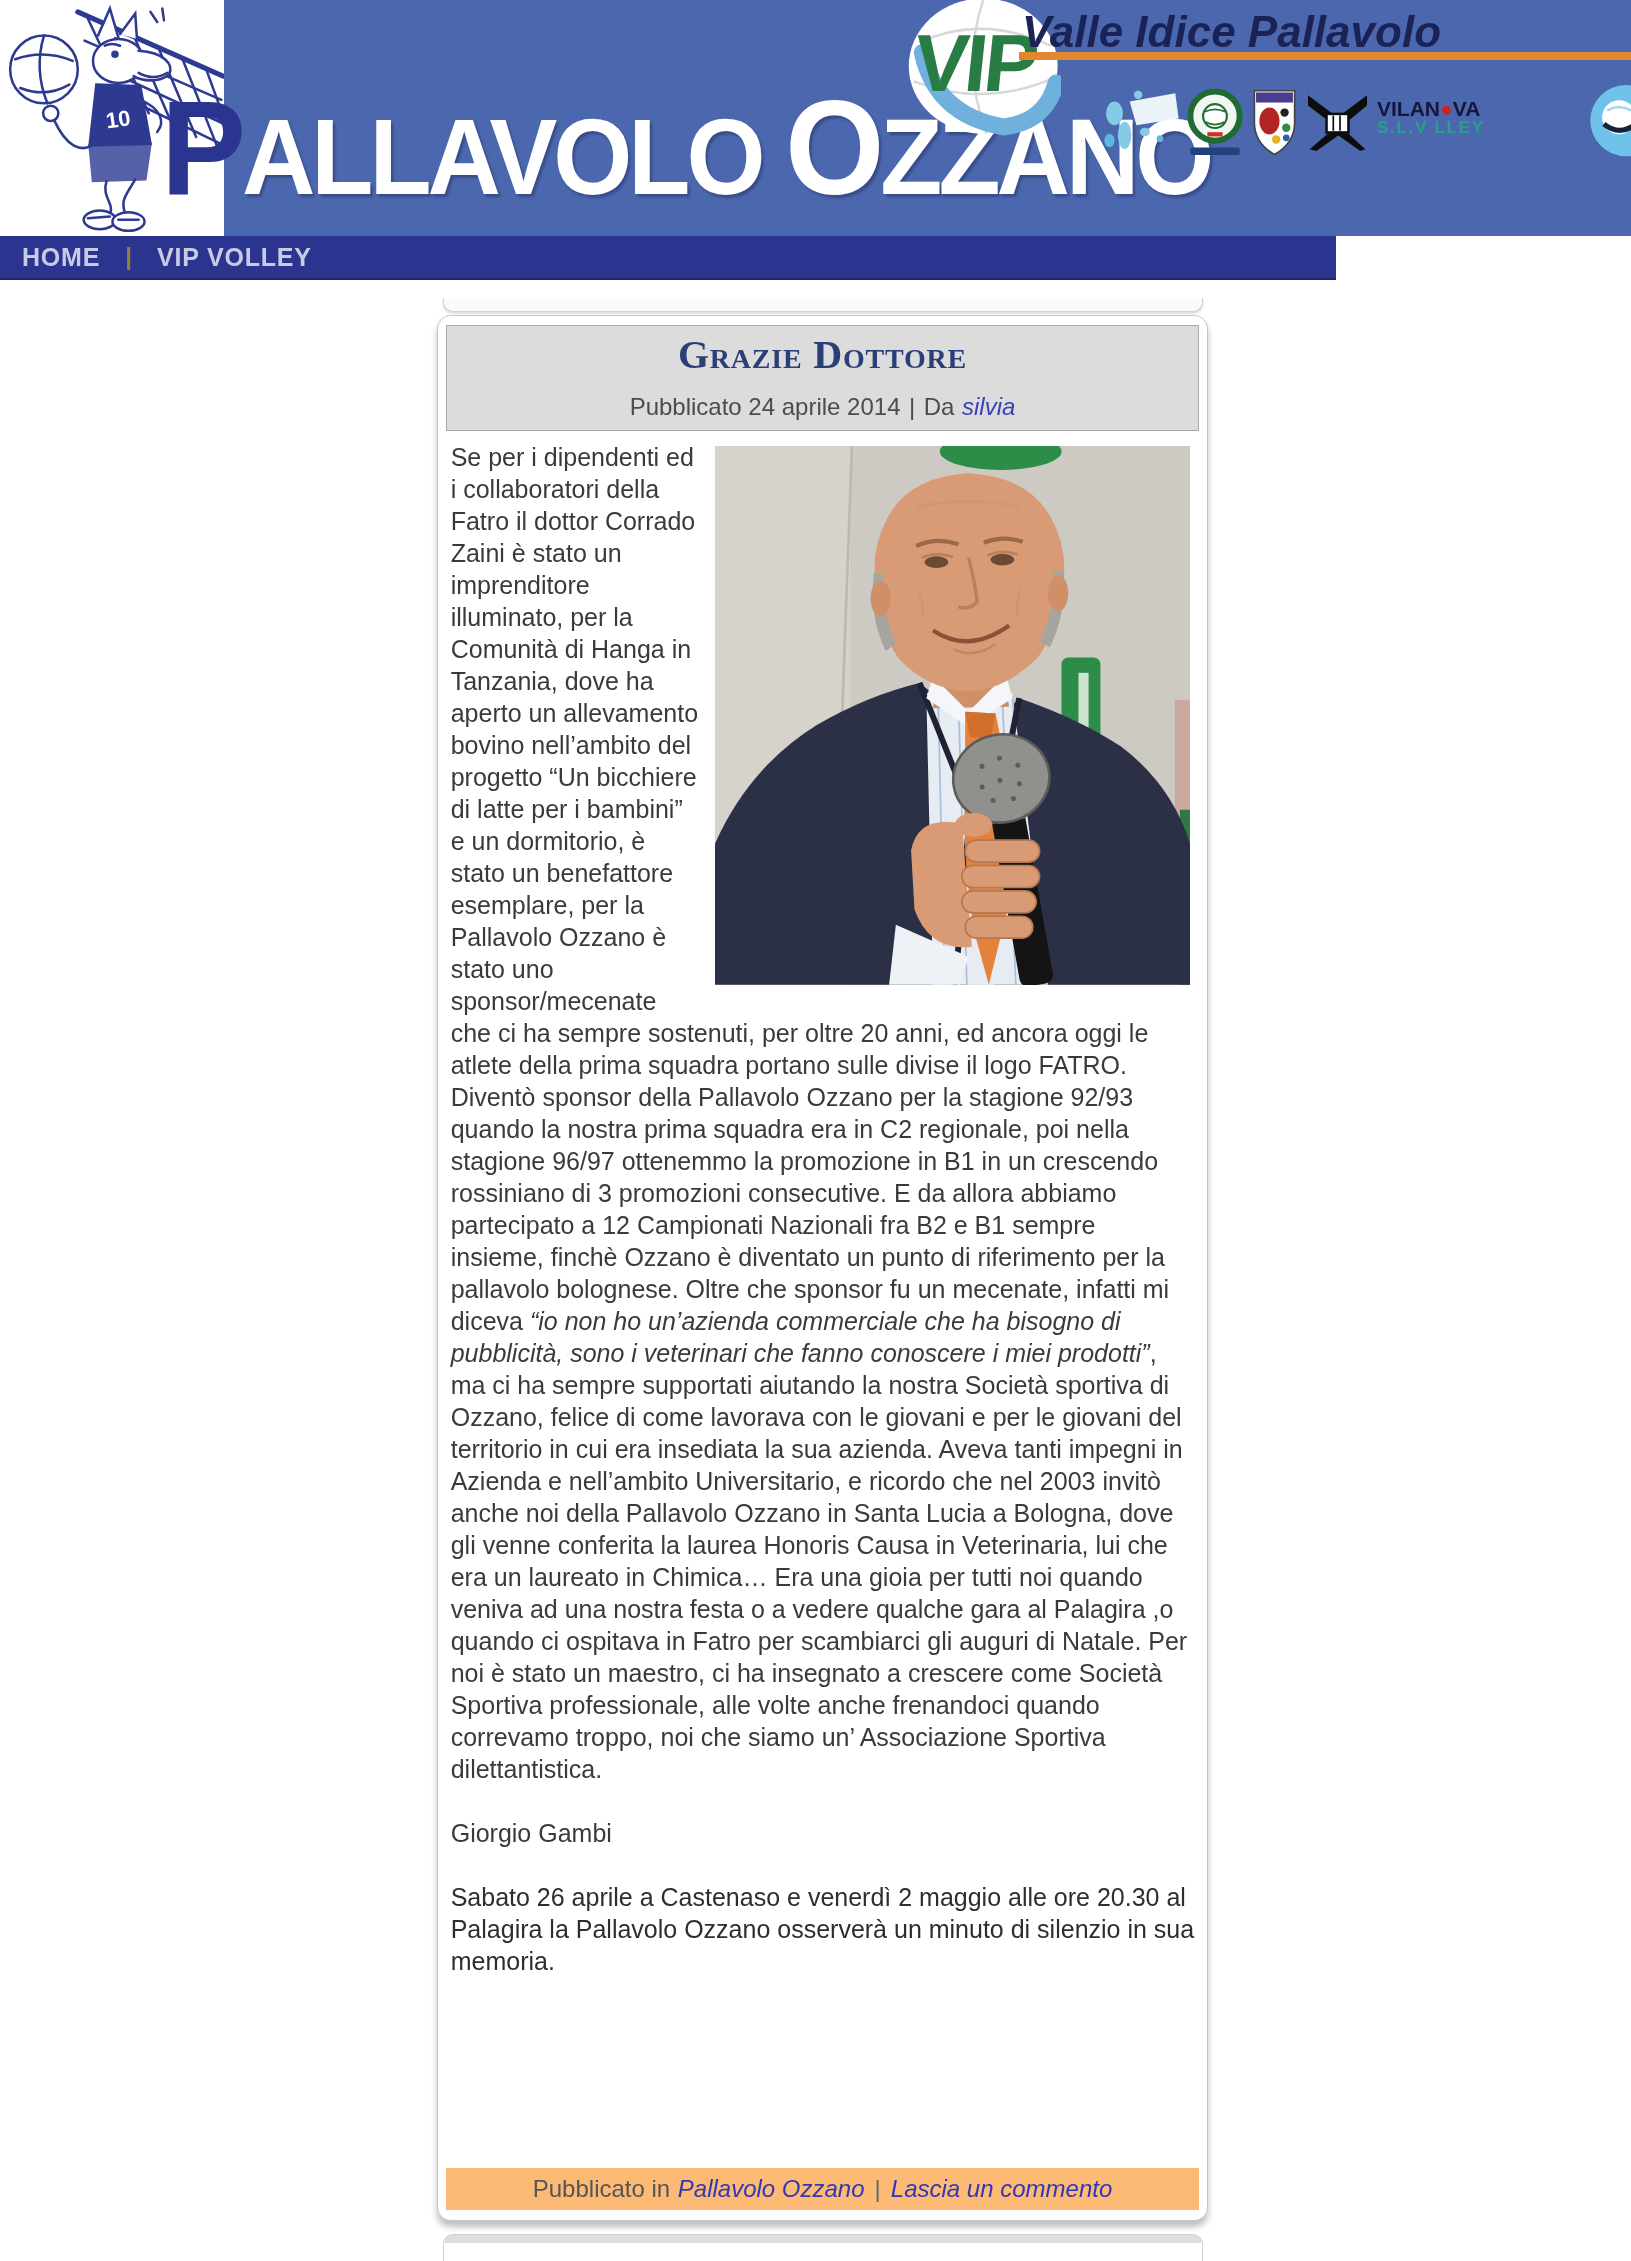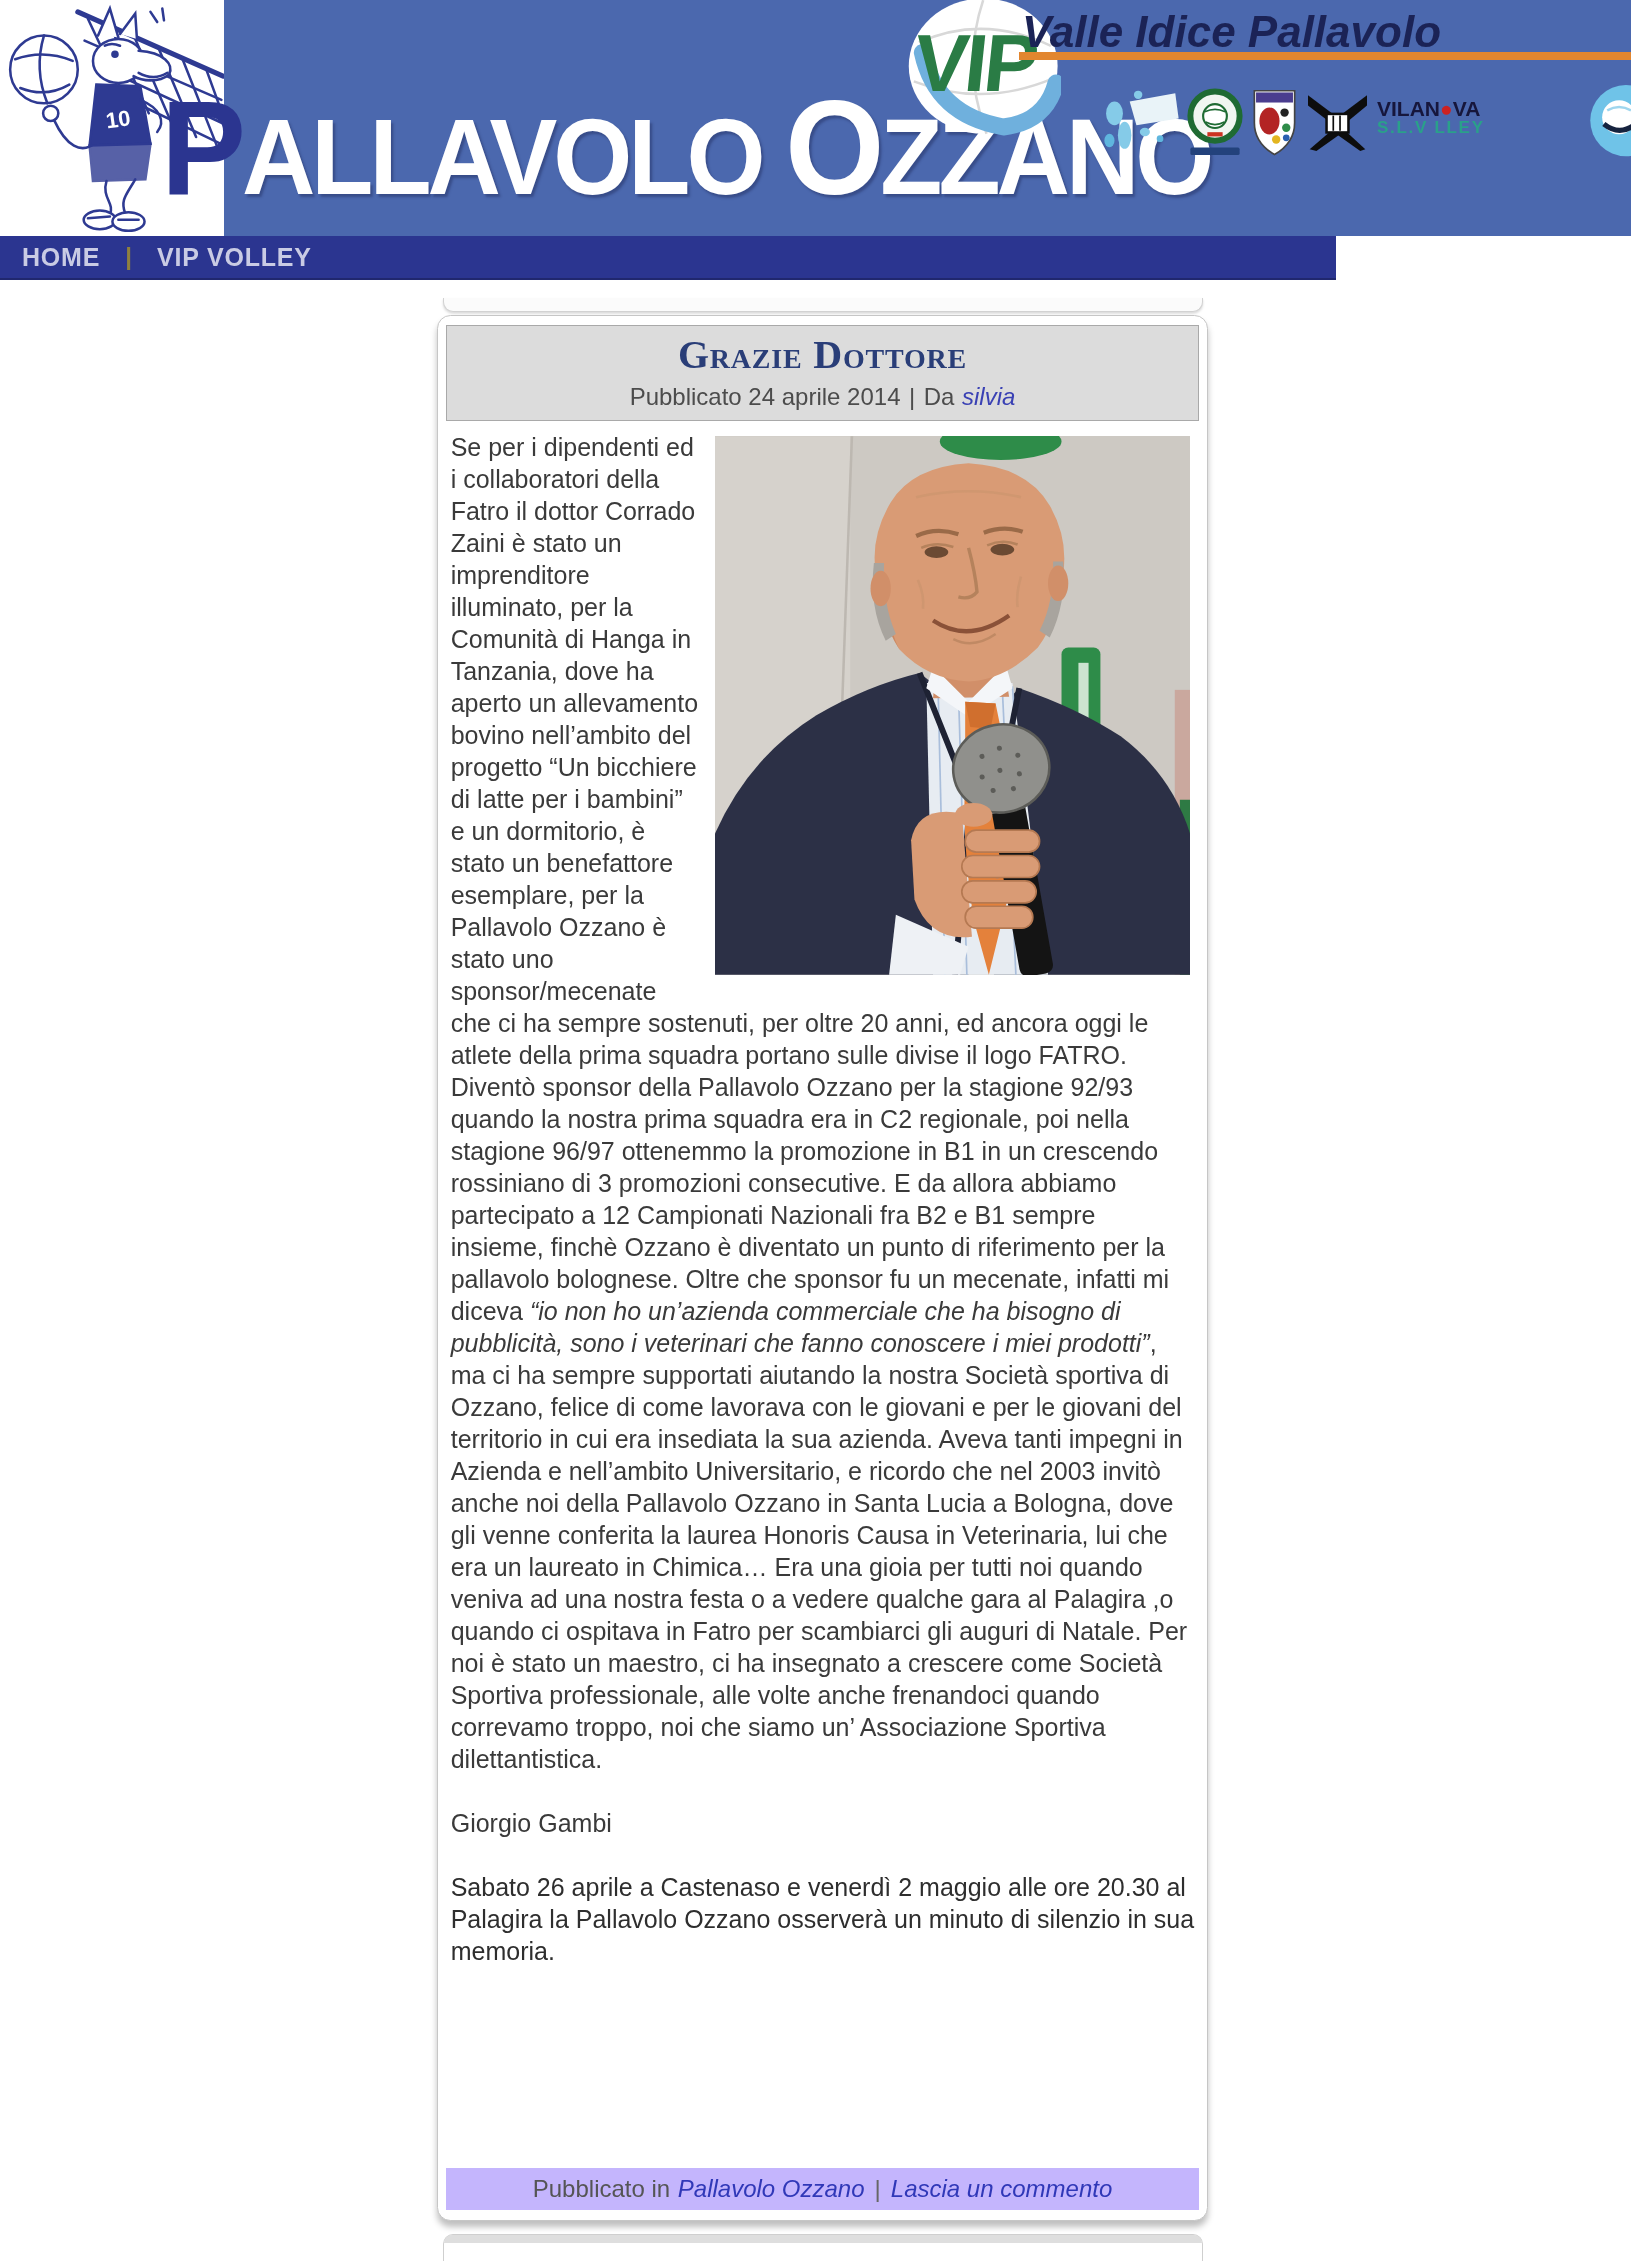--- a/index.html
+++ b/index.html
@@ -73,40 +73,40 @@
   }
   .title-box {
     margin: 8.5px 7.6px 0; background: #dcdcdc; border: 1.7px solid #a9a9a9;
     text-align: center; padding: 8.5px 0 8.5px;
   }
   .post-title {
     font-family: "Liberation Serif", serif; font-variant: small-caps;
     font-weight: bold; font-size: 40px; line-height: 42px;
     color: #2a3e78; letter-spacing: 0.8px;
   }
-  .post-meta { margin-top: 7px; font-size: 24px; color: #4c4c4c; }
+  .post-meta { margin-top: 17px; font-size: 24px; color: #4c4c4c; }
   .post-meta .sep { margin: 0 8.5px; color: #4c4c4c; }
   .post-meta .by { margin-right: 7.6px; }
   .author-link { color: #3a41b4; font-style: italic; text-decoration: none; cursor: pointer; }
 
   .article-body {
     padding: 10px 12px 0 12.7px;
     font-size: 25px; line-height: 32px; color: #3a3a3a;
   }
   .article-body p { margin: 0 0 32px; }
   .photo {
     float: right; width: 475px; height: 539px;
     margin: 5px 5px 12px 13.5px; background: #cdc9c3; overflow: hidden;
   }
   .quote-italic { }
   .notice { font-weight: normal; color: #2e2e2e; }
 
   .card-footer {
     position: absolute; left: 7.6px; right: 7.6px; bottom: 10px;
-    background: #c4b5fd; text-align: center; padding: 6.8px 0;
+    background: #fdba74; text-align: center; padding: 6.8px 0;
     font-size: 24px; color: #555;
   }
   .card-footer .sep { margin: 0 10px; color: #666; }
   .card-footer a { color: #3038b8; font-style: italic; text-decoration: none; cursor: pointer; }
   .card-footer .prefix { margin-right: 7.6px; }
 </style>
 </head>
 <body>
 
 <div class="header">

